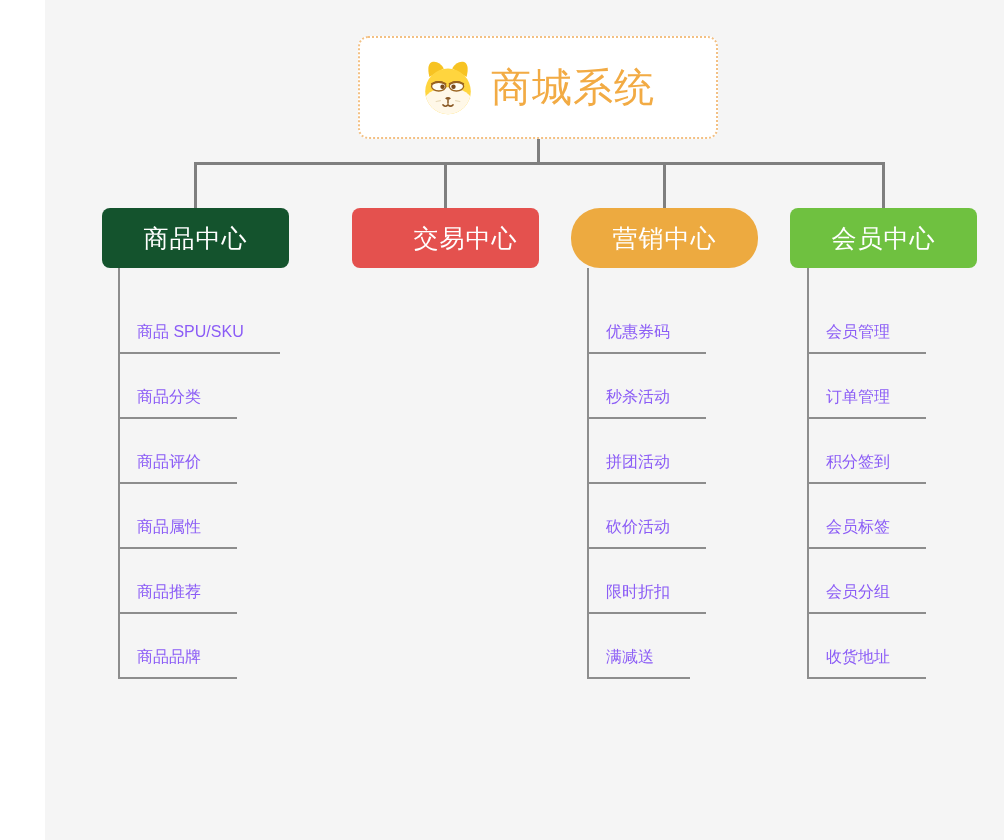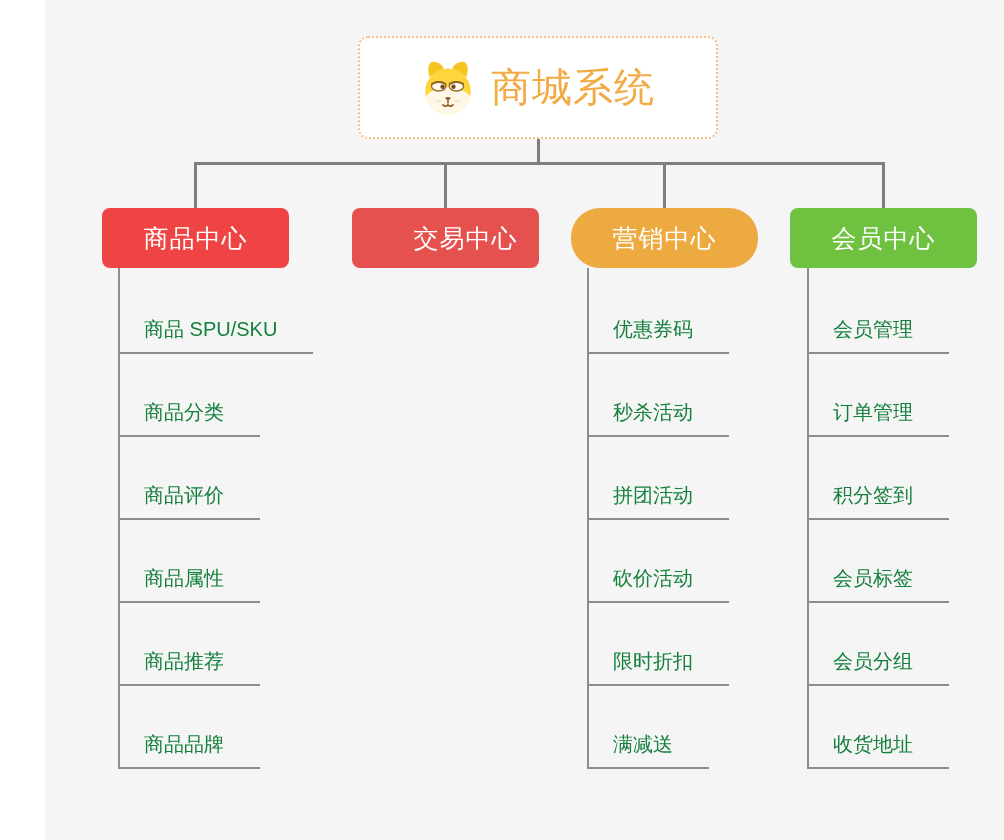--- a/index.html
+++ b/index.html
@@ -30,27 +30,27 @@
     color:#ffffff; font-size:25px; font-weight:400; z-index:2; letter-spacing:1px;
   }
   .bh1 { left:57px; } .bh2 { left:307px;padding-left:40px; } .bh3 { left:526px;border-radius:29px; } .bh4 { left:745px; }
 
   
   .column {
     position:absolute; top:268px; border-left:2px solid #8d8d8d;
   }
   .col1 { left:73px; } .col2 { left:323px; } .col3 { left:542px; } .col4 { left:762px; }
 
-  .leaf { height:83px; display:flex; align-items:flex-end; }
+  .leaf { height:65px; display:flex; align-items:flex-end; }
   .leaf:first-child { height:86px; }
   .leaf-label {
     display:inline-block;
-    padding:0 36px 9px 24px;
+    padding:0 36px 9px 17px;
     border-bottom:2px solid #8d8d8d;
-    font-size:20px; color:#15803d; white-space:nowrap;
+    font-size:16px; color:#8b5cf6; white-space:nowrap;
   }
 </style>
 </head>
 <body>
 
 <div class="canvas" style="background-color: rgb(245, 245, 245);">
 
   <div class="connector v3" style="left: 492px; top: 139px; height: 26px; background-color: rgb(127, 127, 127);"></div>
   <div class="connector h3" style="left: 149px; top: 162px; width: 691px; background-color: rgb(127, 127, 127);"></div>
   <div class="connector v3" style="left: 149px; top: 162px; height: 46px; background-color: rgb(127, 127, 127);"></div>
@@ -82,21 +82,21 @@
 
       <path d="M28.5 45 Q32 42.5 35.5 45 Q32 49 28.5 45 Z" fill="#8a5a26"></path>
 
       <path d="M32 47 L32 51 M26 53 Q29 56 32 53 Q35 56 38 53" fill="none" stroke="#8a5a26" stroke-width="1.8" stroke-linecap="round"></path>
 
       <path d="M18 49 L23 48 M41 48 L46 49" stroke="#e8d9b8" stroke-width="1.5" stroke-linecap="round"></path>
     </svg>
     <span class="root-title" style="color: rgb(242, 171, 68);">商城系统</span>
   </div>
 
-  <div class="branch-header bh1" style="background-color: #ef4444;">商品中心</div>
+  <div class="branch-header bh1" style="background-color: #14532d;">商品中心</div>
   <div class="branch-header bh2" style="background-color: rgb(228, 81, 78);">交易中心</div>
   <div class="branch-header bh3" style="background-color: rgb(237, 170, 64);">营销中心</div>
   <div class="branch-header bh4" style="background-color: rgb(111, 193, 64);">会员中心</div>
 
   <div class="column col1" style="border-color: rgb(141, 141, 141);">
     <div class="leaf">
         <span class="leaf-label" style="border-color: rgb(141, 141, 141);">商品 SPU/SKU</span>
       </div>
     <div class="leaf">
         <span class="leaf-label" style="border-color: rgb(141, 141, 141);">商品分类</span>

